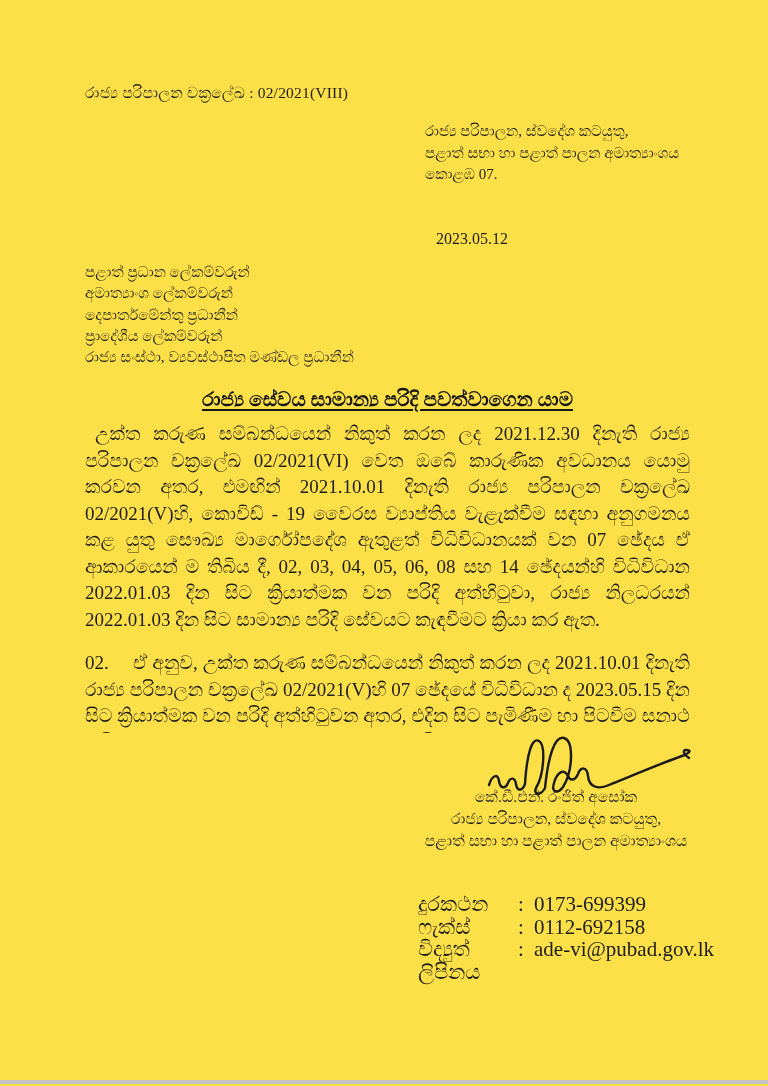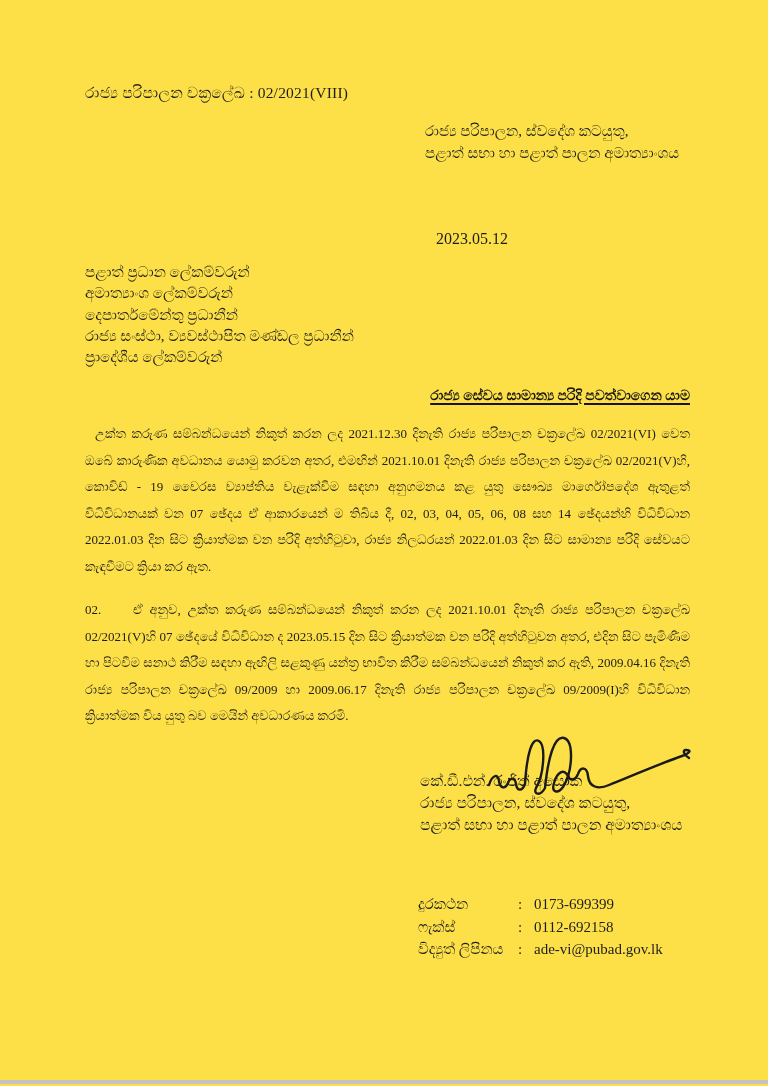--- a/index.html
+++ b/index.html
@@ -6,57 +6,58 @@
   .page{
     position:relative;width:768px;height:1086px;background:#fde047;
     font-family:"Liberation Serif","DejaVu Serif",serif;
     color:#1d1d1d;overflow:hidden;
   }
   .ref-line{position:absolute;top:84px;left:85px;font-size:15.5px;letter-spacing:.2px;}
   .sender-block{position:absolute;top:121px;left:425px;font-size:15px;line-height:21.5px;}
   .sender-line{white-space:nowrap;}
   .date-line{position:absolute;top:230px;left:425px;font-size:16px;margin-left:11px;}
   .recipients{position:absolute;top:262px;left:85px;font-size:15px;line-height:21.3px;}
-  .subject{position:absolute;top:388px;left:85px;width:605px;text-align:right;
-    font-weight:bold;font-size:14px;color:#161616;}
+  .subject{position:absolute;top:388px;left:85px;width:605px;text-align:center;
+    font-weight:bold;font-size:20px;color:#161616;}
   .subject span{text-decoration:underline;text-underline-offset:3px;text-decoration-thickness:1.5px;}
   .body-text{position:absolute;top:421px;left:85px;width:605px;height:312px;overflow:hidden;
-    font-size:13px;line-height:26.5px;text-align:justify;}
+    font-size:19px;line-height:26.5px;text-align:justify;}
   .para{margin:0 0 17px 0;}
   .para.first{text-indent:10px;}
   .pnum{display:inline-block;min-width:48px;}
   .signature-area{position:absolute;top:731px;left:484px;width:214px;height:78px;}
-  .sig-block{position:absolute;top:770px;left:420px;width:272px;
+  .sig-block{position:absolute;top:786px;left:420px;width:272px;text-align:center;
     font-size:15.5px;line-height:21.8px;}
-  .contact-block{position:absolute;top:893px;left:418px;font-size:15px;line-height:22.5px;}
+  .contact-block{position:absolute;top:893px;left:418px;font-size:21px;line-height:22.5px;}
   .contact-row{display:flex;}
   .contact-label{width:100px;}
   .contact-sep{width:16px;}
   .scan-bar{position:absolute;left:0;top:1080px;width:768px;height:4px;background:#c3c3c3;}
 </style>
 </head>
 <body>
 
 <div class="page">
 
   <div class="ref-line">රාජ්‍ය පරිපාලන චක්‍රලේඛ : 02/2021(VIII)</div>
 
   <div class="sender-block">
     <div class="sender-line">රාජ්‍ය පරිපාලන, ස්වදේශ කටයුතු,</div>
     <div class="sender-line">පළාත් සභා හා පළාත් පාලන අමාත්‍යාංශය</div>
+    <div class="sender-line">කොළඹ 07.</div>
   </div>
 
   <div class="date-line">2023.05.12</div>
 
   <div class="recipients">
     <div>පළාත් ප්‍රධාන ලේකම්වරුන්</div>
     <div>අමාත්‍යාංශ ලේකම්වරුන්</div>
     <div>දෙපාර්තමේන්තු ප්‍රධානීන්</div>
+    <div>ප්‍රාදේශීය ලේකම්වරුන්</div>
     <div>රාජ්‍ය සංස්ථා, ව්‍යවස්ථාපිත මණ්ඩල ප්‍රධානීන්</div>
-    <div>ප්‍රාදේශීය ලේකම්වරුන්</div>
   </div>
 
   <div class="subject">
     <span>රාජ්‍ය සේවය සාමාන්‍ය පරිදි පවත්වාගෙන යාම</span>
   </div>
 
   <div class="body-text">
     <p class="para first">
       <span>උක්ත කරුණ සම්බන්ධයෙන් නිකුත් කරන ලද 2021.12.30 දිනැති රාජ්‍ය පරිපාලන චක්‍රලේඛ 02/2021(VI) වෙත ඔබේ කාරුණික අවධානය යොමු කරවන අතර, එමඟින් 2021.10.01 දිනැති රාජ්‍ය පරිපාලන චක්‍රලේඛ 02/2021(V)හි, කොවිඩ් - 19 වෛරස ව්‍යාප්තිය වැළැක්වීම සඳහා අනුගමනය කළ යුතු සෞඛ්‍ය මාර්ගෝපදේශ ඇතුළත් විධිවිධානයක් වන 07 ඡේදය ඒ ආකාරයෙන් ම තිබිය දී, 02, 03, 04, 05, 06, 08 සහ 14 ඡේදයන්හි විධිවිධාන 2022.01.03 දින සිට ක්‍රියාත්මක වන පරිදි අත්හිටුවා, රාජ්‍ය නිලධරයන් 2022.01.03 දින සිට සාමාන්‍ය පරිදි සේවයට කැඳවීමට ක්‍රියා කර ඇත.</span>
     </p>

